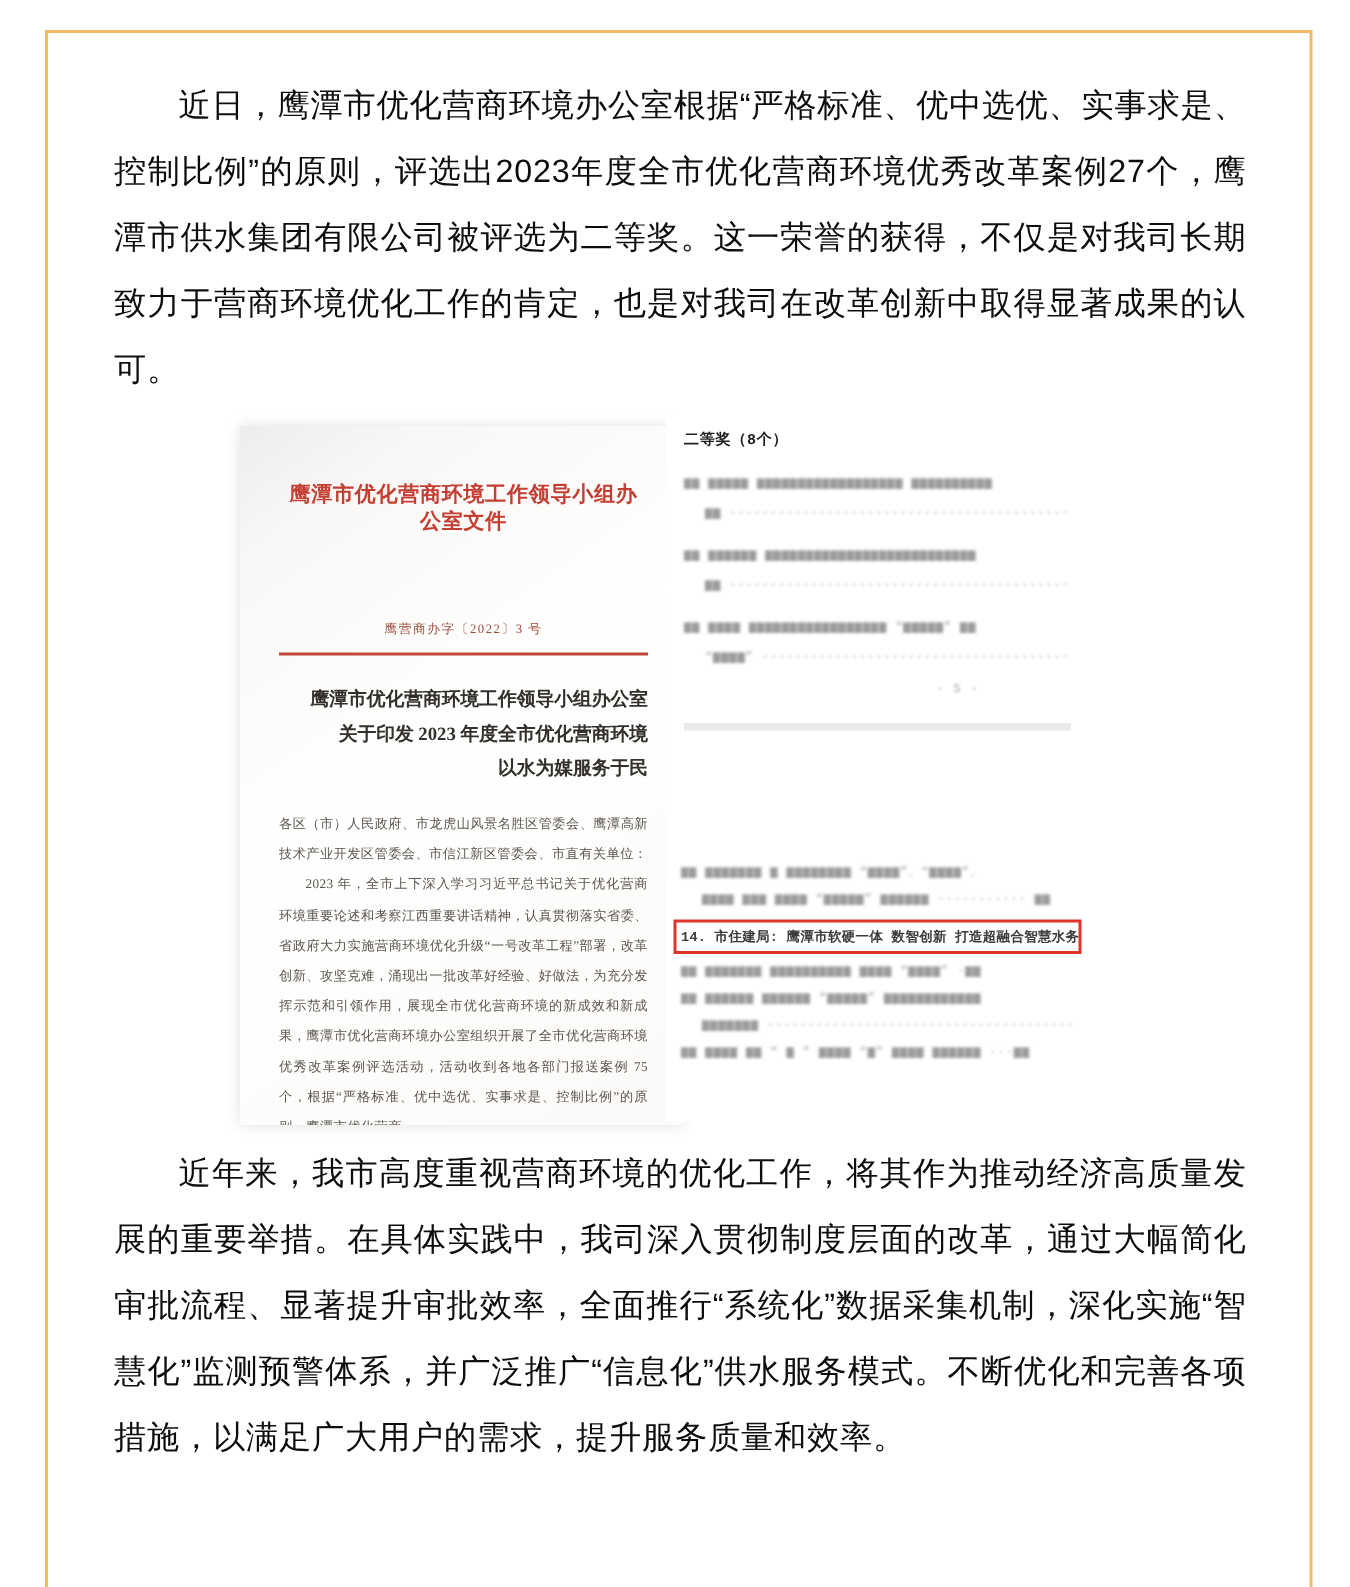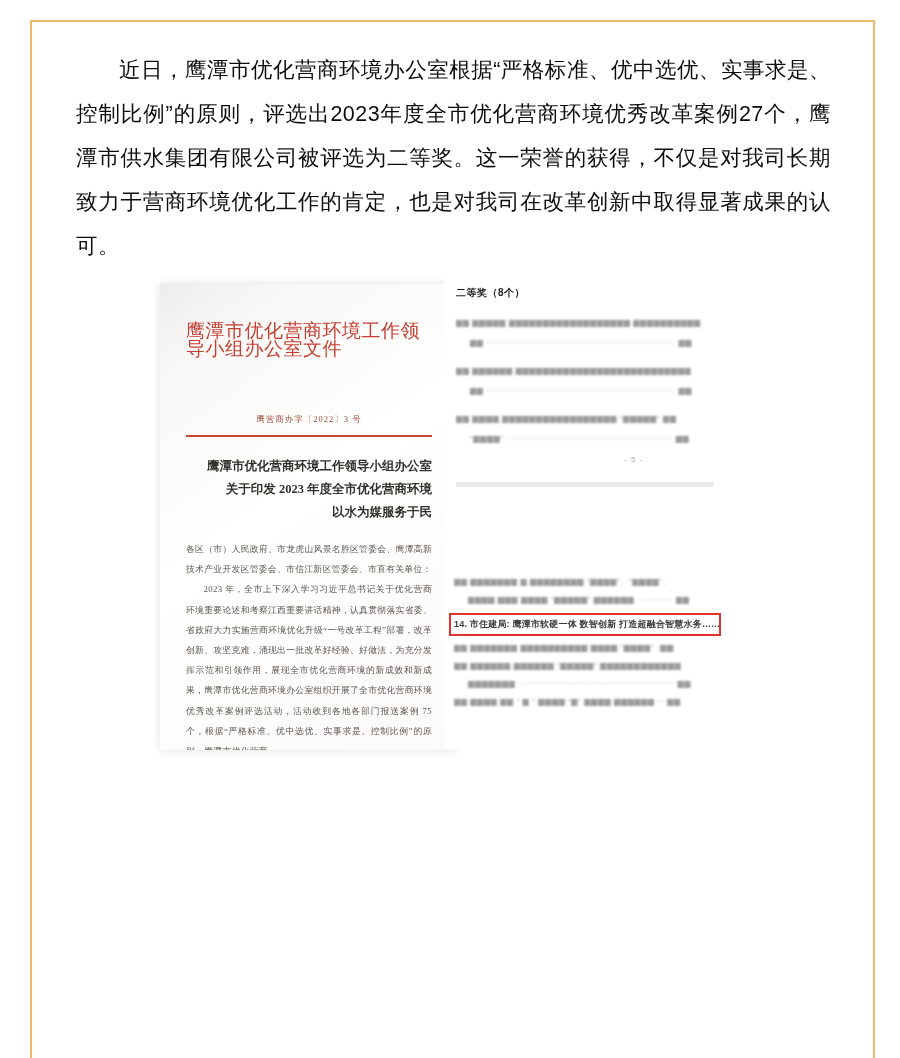--- a/index.html
+++ b/index.html
@@ -15,35 +15,35 @@
     text-align: justify; text-indent: 2em; font-weight: 500; }
 
   
   .media-row { display: flex; align-items: flex-start; margin: 16px 0 10px 84px; }
 
   
   .doc-photo { width: 296px; height: 466px; position: relative; cursor: pointer;
     background: linear-gradient(145deg, #efedeb 0%, #f9f8f6 14%, #ffffff 45%, #fbfaf8 100%);
     box-shadow: 0 0 9px rgba(0,0,0,0.12); padding: 38px 24px 0 26px; overflow: hidden;
     font-family: "Liberation Serif", "DejaVu Serif", serif; }
-  .doc-header { color: #C43E32; font-weight: normal; font-size: 19px; 
+  .doc-header { color: #C43E32; font-weight: bold; font-size: 14px; text-align: center;
     letter-spacing: 0.5px; line-height: 18px; filter: blur(0.3px); }
   .doc-number { margin-top: 56px; text-align: center; font-size: 8.5px; color: #9C4A3A;
     letter-spacing: 1px; filter: blur(0.3px); }
   .doc-rule { margin-top: 9px; height: 2px; background: #C4463A; }
   .doc-title { margin-top: 18px; text-align: right; font-weight: bold; font-size: 12.5px;
     line-height: 23px; color: #33302b; filter: blur(0.35px); }
   .doc-body { margin-top: 15px; font-size: 8.8px; line-height: 20.2px; color: #5b554d;
     text-align: justify; letter-spacing: 0.3px; filter: blur(0.4px); }
   .doc-body .indent { text-indent: 2em; }
 
   
   .list-shot { width: 280px; height: 472px; margin-left: -12px; margin-top: -8px;
     background: #ffffff; position: relative; cursor: pointer; overflow: hidden;
-    font-family: Liberation Sans, sans-serif; }
+    font-family: Liberation Mono, monospace; }
   .shot-top { padding: 10px 10px 0 12px; }
   .list-header { font-size: 10px; font-weight: bold; color: #1f1f1f; letter-spacing: 0.5px; }
   .blur-line { font-size: 8px; color: #9b9b9b; white-space: nowrap; overflow: hidden;
     filter: blur(1.2px); letter-spacing: 0.6px; line-height: 20px; }
   .blur-line.cont { padding-left: 14px; }
   .item-gap { margin-top: 8px; }
   .first-gap { margin-top: 13px; }
   .pagenum { margin-top: 6px; padding-left: 168px; font-size: 8px; color: #aaaaaa;
     filter: blur(0.6px); letter-spacing: 1px; }
   .shot-divider { margin-top: 18px; height: 5px; background: #eaeaea; width: 100%; }
@@ -96,15 +96,16 @@
           <div class="highlight-box">14. 市住建局: 鹰潭市软硬一体 数智创新  打造超融合智慧水务……36</div>
           <div class="blur-line">▆▆ ▆▆▆▆▆▆▆  ▆▆▆▆▆▆▆▆▆▆ ▆▆▆▆ “▆▆▆▆” ·▆▆</div>
           <div class="blur-line">▆▆ ▆▆▆▆▆▆  ▆▆▆▆▆▆ “▆▆▆▆▆” ▆▆▆▆▆▆▆▆▆▆▆▆</div>
           <div class="blur-line cont">▆▆▆▆▆▆▆ ················································ ▆▆</div>
           <div class="blur-line">▆▆ ▆▆▆▆ ▆▆ “ ▆ ” ▆▆▆▆  “▆” ▆▆▆▆ ▆▆▆▆▆▆ ···▆▆</div>
         </div>
       </div>
 
     </div>
 
+    <p class="para">近年来，我市高度重视营商环境的优化工作，将其作为推动经济高质量发展的重要举措。在具体实践中，我司深入贯彻制度层面的改革，通过大幅简化审批流程、显著提升审批效率，全面推行“系统化”数据采集机制，深化实施“智慧化”监测预警体系，并广泛推广“信息化”供水服务模式。不断优化和完善各项措施，以满足广大用户的需求，提升服务质量和效率。</p>
 
   </div>
 </div>
 
 </body></html>

